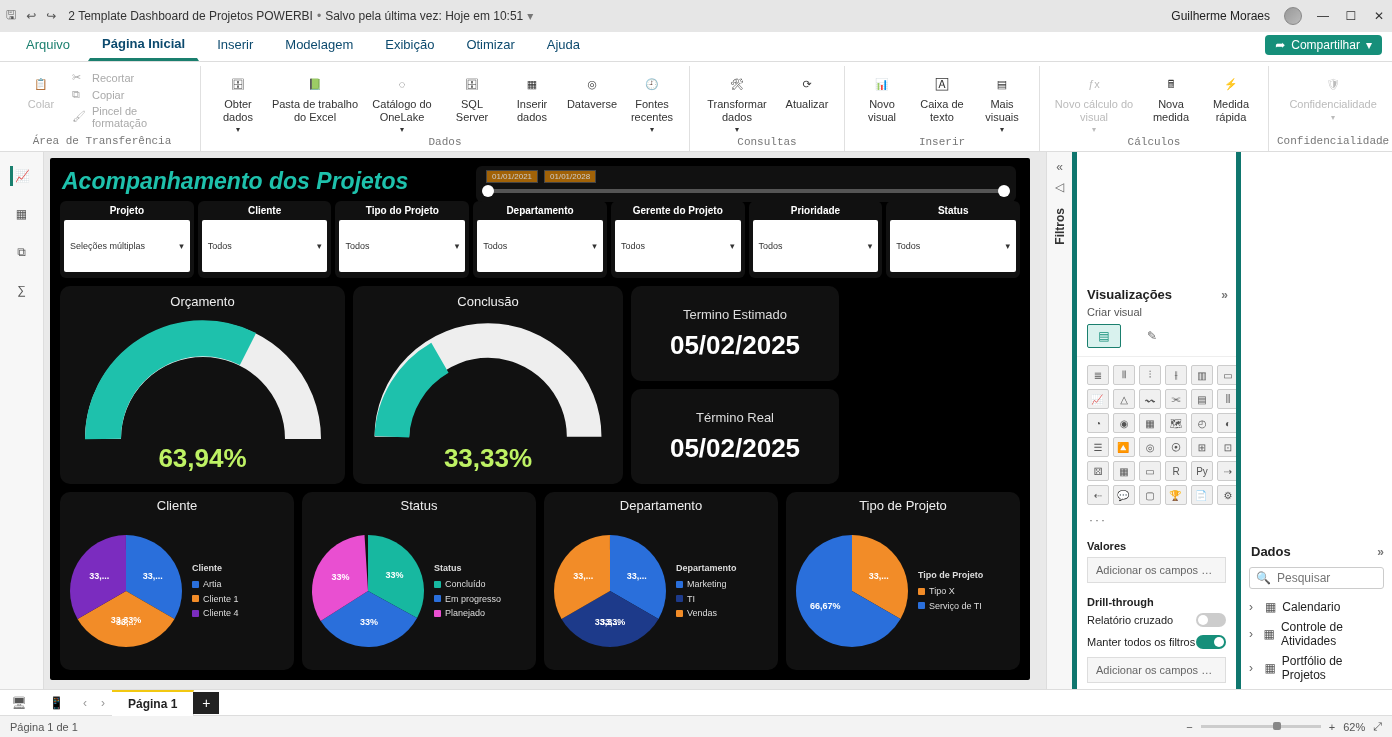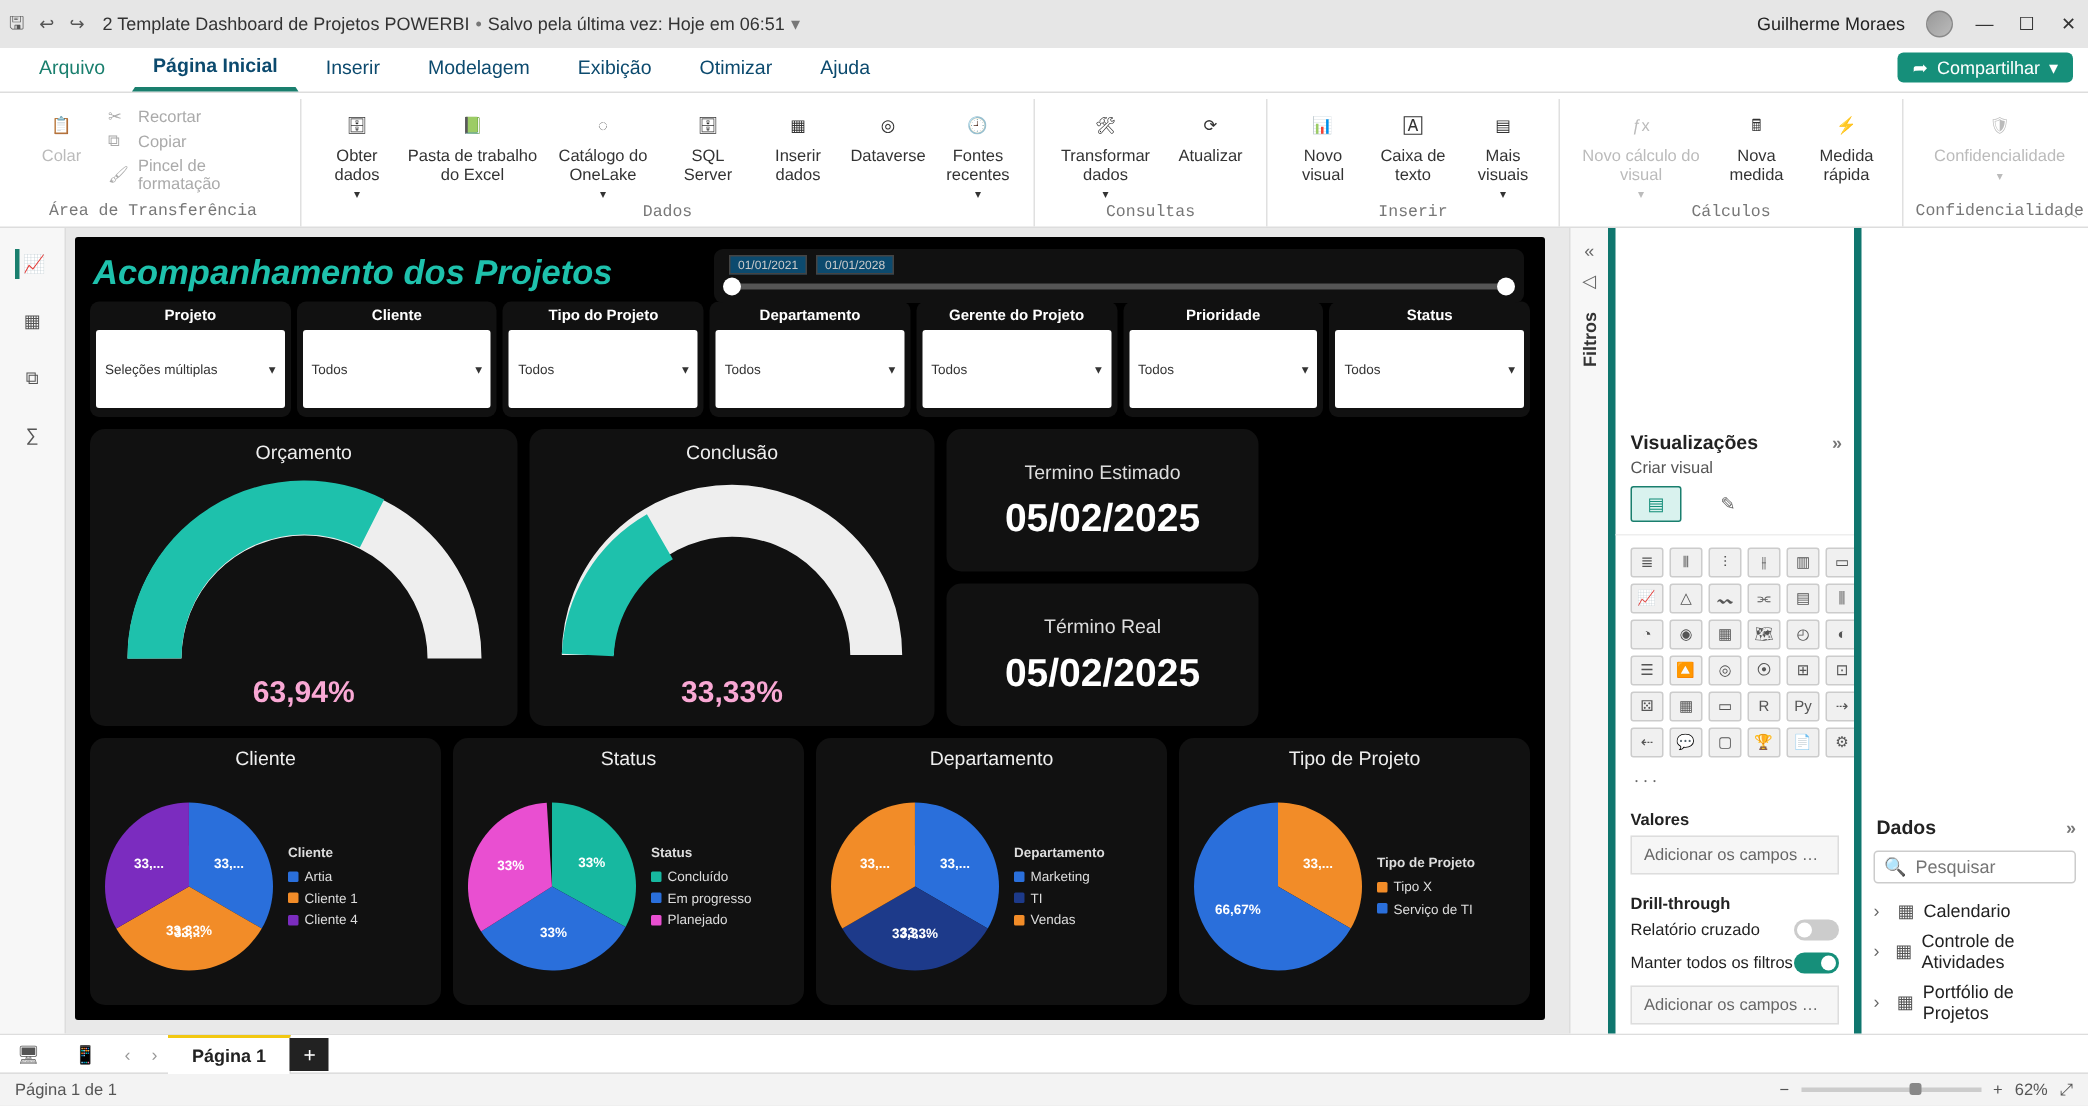--- a/index.html
+++ b/index.html
@@ -90,34 +90,34 @@
   
   .statusbar { height:22px; background:#f3f3f3; border-top:1px solid #ddd; display:flex; align-items:center; justify-content:space-between; padding:0 10px; font-size:11px; color:#555;}
   .statusbar .zoom { display:flex; align-items:center; gap:8px;}
   .zoom .track { width:120px; height:3px; background:#ccc; position:relative;}
   .zoom .track::after { content:""; position:absolute; left:60%; top:-3px; width:8px; height:8px; background:#888; border-radius:2px;}
 
   
   .dash-title { color:#1ec1ac; font-size:23px; font-weight:700; font-style:italic; margin:2px 0 6px 2px;}
   .timeline { position:absolute; top:8px; right:14px; width:540px; height:36px; background:#111; border-radius:6px; padding:4px 10px 2px;}
   .timeline .dates { display:flex; gap:6px;}
-  .timeline .dbox { font-size:8px; background:#0c4a6e; border:1px solid #444; padding:1px 5px; color:#ccc;}
+  .timeline .dbox { font-size:8px; background:#a16207; border:1px solid #444; padding:1px 5px; color:#ccc;}
   .timeline .bar { margin-top:6px; height:4px; background:#555; border-radius:3px; position:relative;}
   .timeline .bar::before{content:"";position:absolute;left:-4px;top:-4px;width:12px;height:12px;background:#fff;border-radius:50%;}
   .timeline .bar::after{content:"";position:absolute;right:-4px;top:-4px;width:12px;height:12px;background:#fff;border-radius:50%;}
 
   .slicer-row { display:flex; gap:4px; margin-top:6px;}
   .slicer { flex:1; background:#111; border-radius:6px; padding:4px 4px 6px;}
   .slicer .sttl { text-align:center; font-size:10px; font-weight:700; color:#fff; margin-bottom:4px;}
   .slicer .sbox { background:#fff; color:#333; font-size:9px; padding:21px 6px; border-radius:2px; display:flex; justify-content:space-between; align-items:center;}
 
   .mid-row { display:flex; gap:8px; margin-top:8px; height:198px;}
   .card { background:#111; border-radius:10px; padding:6px 8px; display:flex; flex-direction:column; align-items:center;}
   .card .cttl { font-size:13px; color:#eee; margin-top:2px;}
-  .gaugeval { color:#f9a8d4; font-size:20px; font-weight:700; position:absolute; bottom:10px;}
+  .gaugeval { color:#bef264; font-size:26px; font-weight:700; position:absolute; bottom:10px;}
 
   .gauge-card { width:285px; position:relative;}
   .mini-col { width:180px; display:flex; flex-direction:column; gap:8px;}
   .mini { flex:1; background:#111; border-radius:10px; display:flex; flex-direction:column; align-items:center; justify-content:center;}
   .mini .mttl { font-size:13px; color:#ddd; margin-bottom:8px;}
   .mini .mval { font-size:24px; font-weight:700;}
   .side-col { width:208px; display:flex; flex-direction:column; gap:8px;}
 
   .pie-row { display:flex; gap:8px; margin-top:8px; height:178px;}
   .pcard { flex:1; background:#111; border-radius:10px; padding:4px 6px 6px; display:flex; flex-direction:column;}
@@ -135,21 +135,21 @@
 
 <div class="titlebar">
   <div class="quick">
     <span>🖫</span>
     <span>↩</span>
     <span>↪</span>
   </div>
   <div class="title-text">
     <span>2 Template Dashboard de Projetos POWERBI</span>
     <span class="sep">•</span>
-    <span>Salvo pela última vez: Hoje em 06:51</span>
+    <span>Salvo pela última vez: Hoje em 10:51</span>
     <span style="color:#777;">▾</span>
   </div>
   <div class="right">
     <span>Guilherme Moraes</span>
     <span class="avatar"></span>
     <span class="winbtn">—</span>
     <span class="winbtn">☐</span>
     <span class="winbtn">✕</span>
   </div>
 </div>

